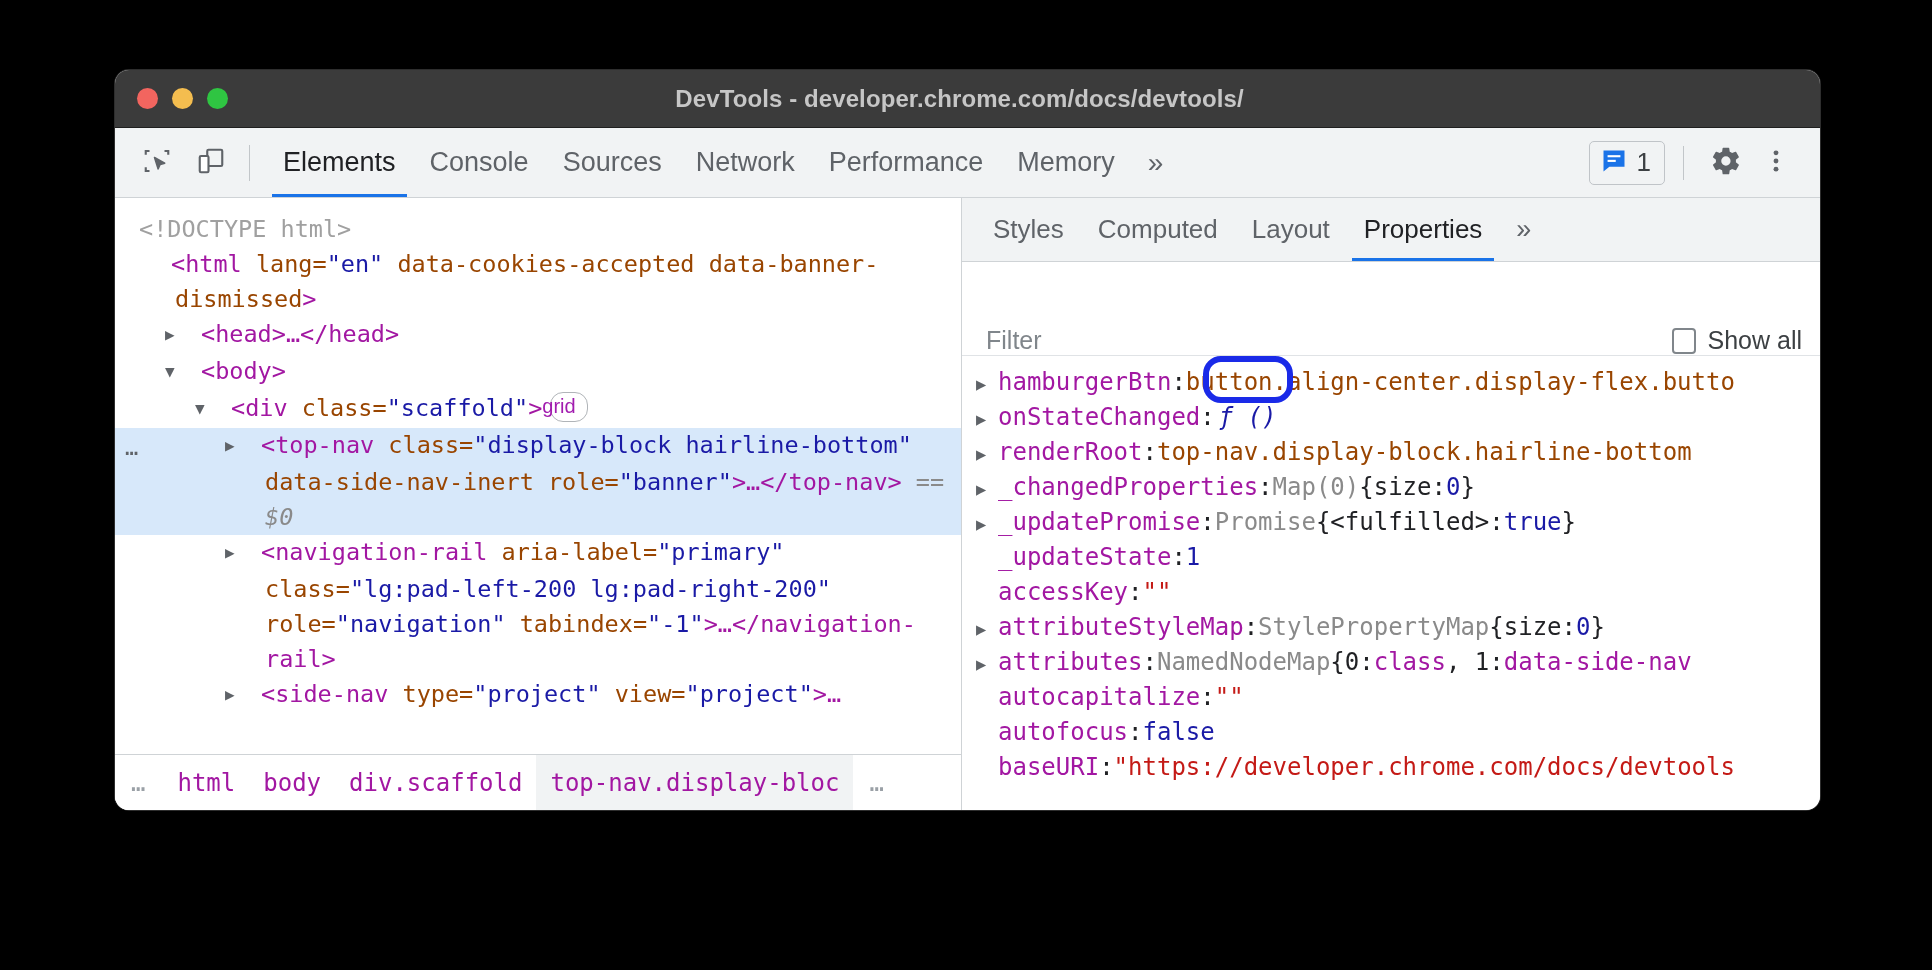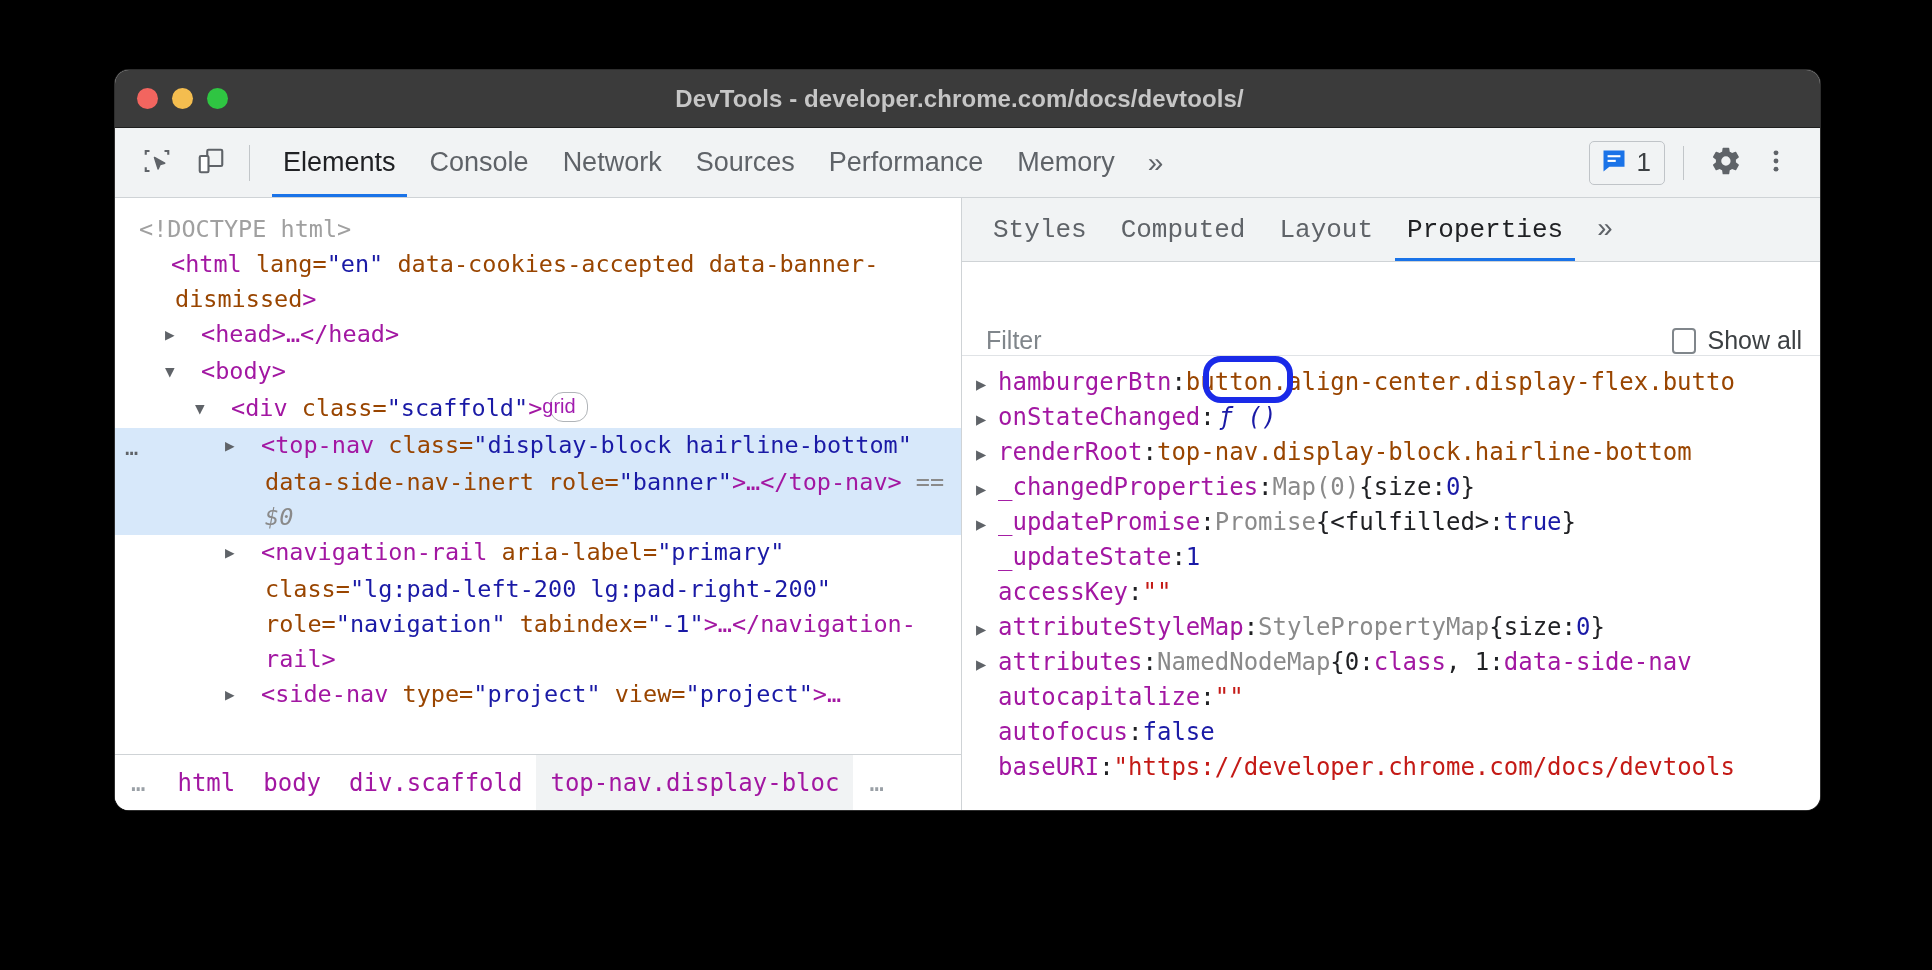--- a/index.html
+++ b/index.html
@@ -170,21 +170,21 @@
   .sub-tabs {
     height: 64px;
     background: #f1f3f4;
     border-bottom: 1px solid #cfd3d6;
     display: flex; align-items: stretch;
     padding-left: 14px;
   }
   .sub-tab {
     display: flex; align-items: center; padding: 0 17px;
     font-size: 26px; color: #5f6368; cursor: pointer;
-    position: relative; white-space: nowrap; font-family: Liberation Mono, monospace;
+    position: relative; white-space: nowrap;
   }
   .sub-tab.active { color: #202124; }
   .sub-tab.active::after {
     content: ""; position: absolute; left: 5px; right: 5px; bottom: 0;
     height: 3px; background: #1a73e8;
   }
   .sub-tab.more { letter-spacing: -2px; font-size: 27px; }
 
   
   .filter-row {
@@ -293,24 +293,24 @@
       </div>
 
       <div class="tabs">
         <div class="tab active">
             <span>Elements</span>
           </div>
         <div class="tab">
             <span>Console</span>
           </div>
         <div class="tab">
+            <span>Sources</span>
+          </div>
+        <div class="tab">
             <span>Network</span>
-          </div>
-        <div class="tab">
-            <span>Sources</span>
           </div>
         <div class="tab">
             <span>Performance</span>
           </div>
         <div class="tab">
             <span>Memory</span>
           </div>
         <div class="tab more">
             <span>»</span>
           </div>

